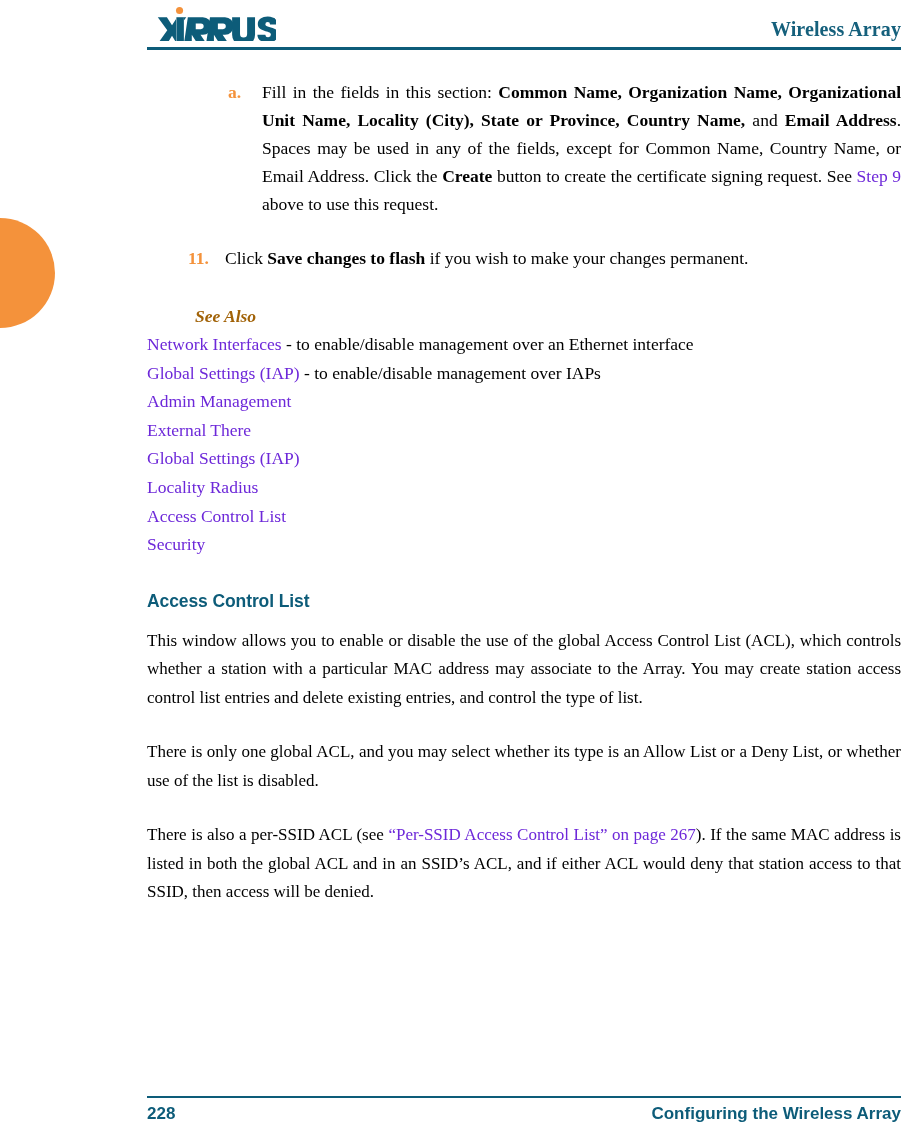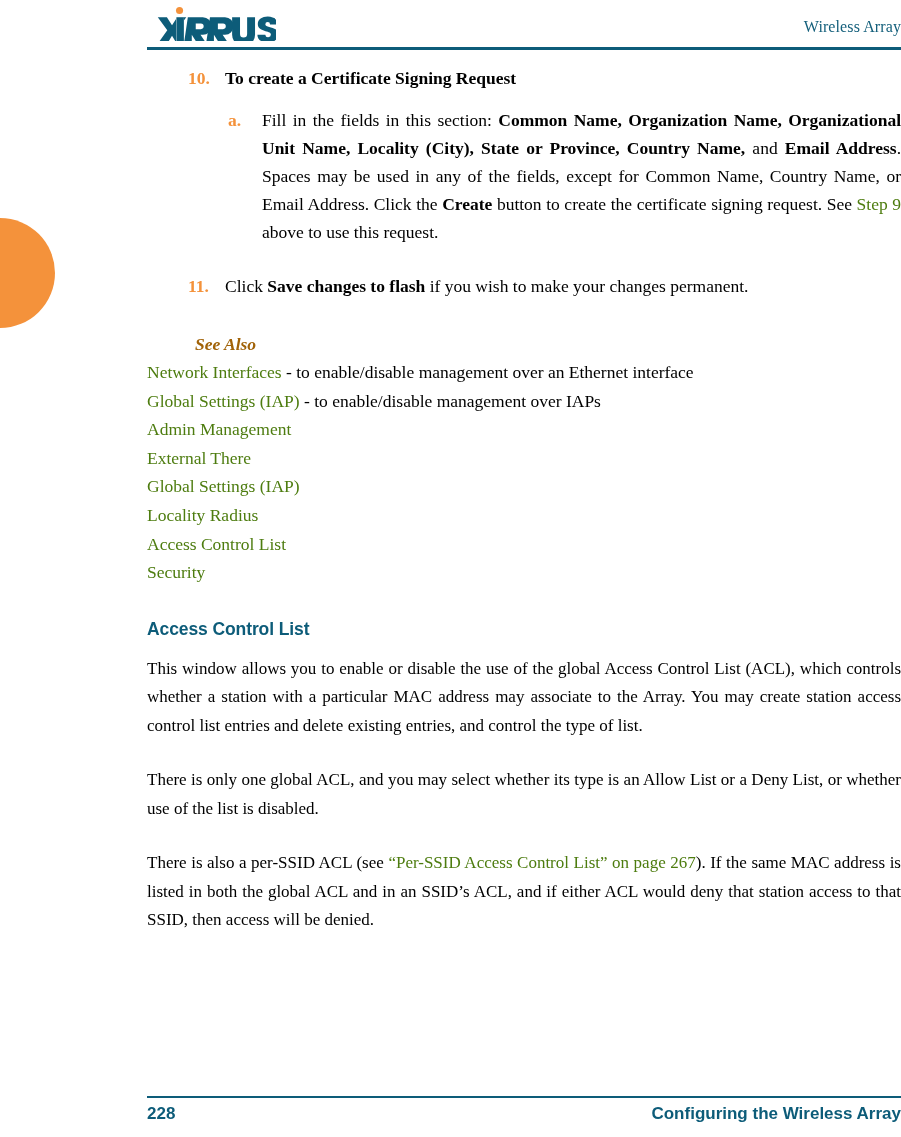--- a/index.html
+++ b/index.html
@@ -40,22 +40,22 @@
     left: 10px;
     top: 7px;
     height: 34px;
     display: block;
   }
   .header-title {
     position: absolute;
     right: 0px;
     top: 18px;
     font-family: "Liberation Serif", "DejaVu Serif", serif;
-    font-weight: normal;
-    font-size: 16px;
+    font-weight: bold;
+    font-size: 20px;
     color: #15607c;
     letter-spacing: 0.1px;
     white-space: nowrap;
   }
   .header-rule {
     position: absolute;
     left: 147px;
     top: 47px;
     width: 754px;
     height: 3px;
@@ -114,21 +114,21 @@
   .alpha-body {
     font-size: 17.5px;
     line-height: 28px;
     text-align: justify;
     text-justify: inter-word;
   }
   .alpha-body > span:last-child { display: inline; margin-top: 9px; }
 
   b, .b { font-weight: bold; }
   .link {
-    color: #4d7c0f;
+    color: #6d28d9;
     text-decoration: none;
   }
 
   .gap-sm { height: 14px; }
   .gap-md { height: 26px; }
   .gap-lg { height: 30px; }
 
   
   .see-also-title {
     font-style: italic;
@@ -209,24 +209,20 @@
       <path d="M254 70 h20 a7 7 0 0 0 14 -1 c0 -10 -33 -5 -33 -26 c0 -12 11 -19 25 -19 c15 0 25 8 25 20 h-19 a6 6 0 0 0 -12 0 c0 9 33 4 33 25 c0 13 -11 21 -27 21 c-16 0 -26 -8 -26 -20 z"></path>
     </g>
     <circle cx="294" cy="32" r="5" fill="#0d5c79"></circle>
   </svg>
   <div class="header-title">Wireless Array</div>
 </div>
 <div class="header-rule"></div>
 
 <div class="content">
 
-  <div class="num-item">
-    <div class="num-marker">10.</div>
-    <div class="num-body bold">To create a Certificate Signing Request</div>
-  </div>
 
   <div class="alpha-item">
     <div class="alpha-marker">a.</div>
     <div class="alpha-body">
       <span>Fill in the fields in this section: </span><b>Common Name, Organization Name, Organizational Unit Name, Locality (City), State or Province, Country Name,</b><span> and </span><b>Email Address</b><span>. Spaces may be used in any of the fields, except for Common Name, Country Name, or Email Address. Click the </span><b>Create</b><span> button to create the certificate signing request. See </span><a class="link" href="#">Step 9</a><span> above to use this request.</span>
     </div>
   </div>
 
   <div class="gap-md"></div>
 

